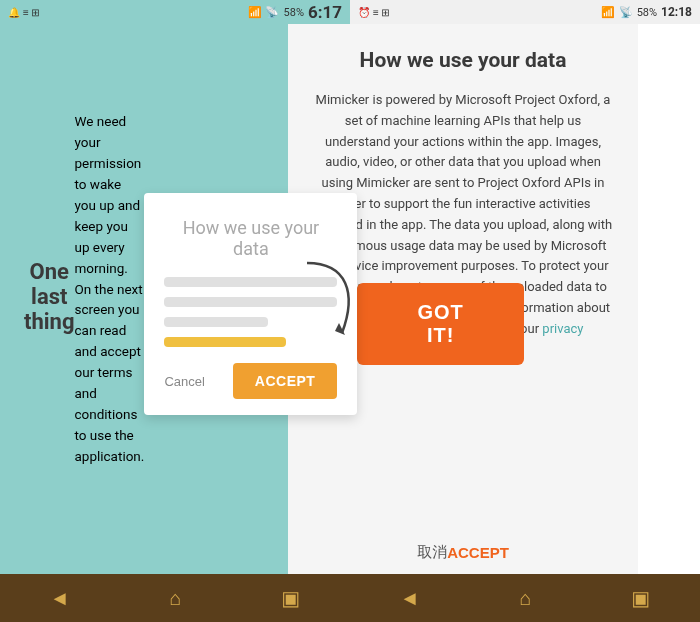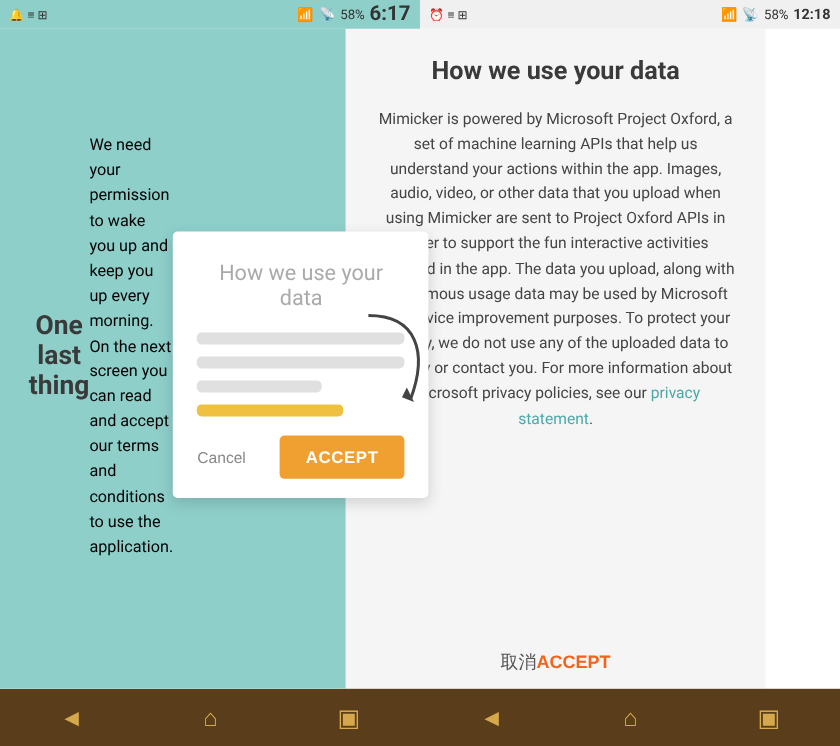--- a/index.html
+++ b/index.html
@@ -271,20 +271,21 @@
       </div>
 
       <div style="position:absolute; right:-10px; top:60px;">
         <svg width="70" height="90" viewBox="0 0 70 90" fill="none">
           <path d="M10 10 C 50 10, 60 40, 45 80" stroke="#444" stroke-width="2.5" fill="none" stroke-dasharray="none"></path>
           <polygon points="38,78 48,82 42,70" fill="#444"></polygon>
         </svg>
       </div>
     </div>
 
+    <button class="got-it-btn">GOT IT!</button>
   </div>
 
   <div class="right-panel">
     <h1 class="right-title">How we use your data</h1>
     <div class="right-body">
       <span>Mimicker is powered by Microsoft Project Oxford, a set of machine learning APIs that help us understand your actions within the app. Images, audio, video, or other data that you upload when using Mimicker are sent to Project Oxford APIs in order to support the fun interactive activities included in the app. The data you upload, along with anonymous usage data may be used by Microsoft for service improvement purposes. To protect your privacy, we do not use any of the uploaded data to identify or contact you. For more information about Microsoft privacy policies, see our </span><a href="#">privacy statement</a><span>.</span>
     </div>
     <div class="right-bottom-buttons">
       <button class="right-cancel">取消</button>
       <button class="right-accept">ACCEPT</button>

